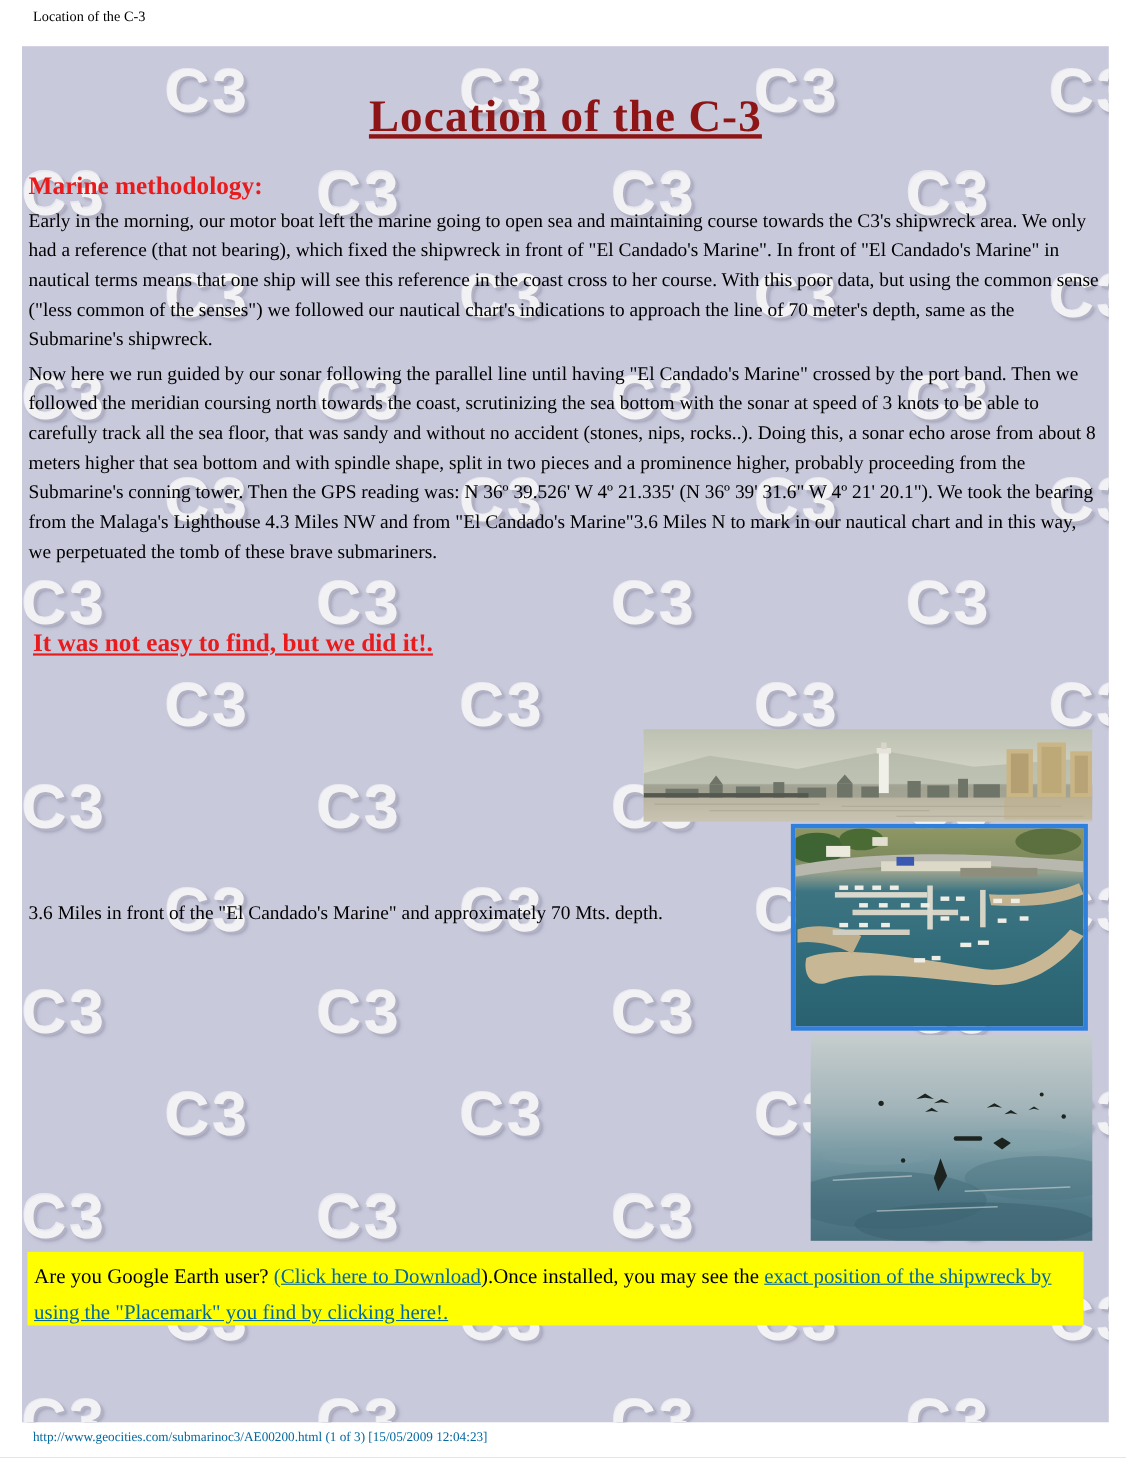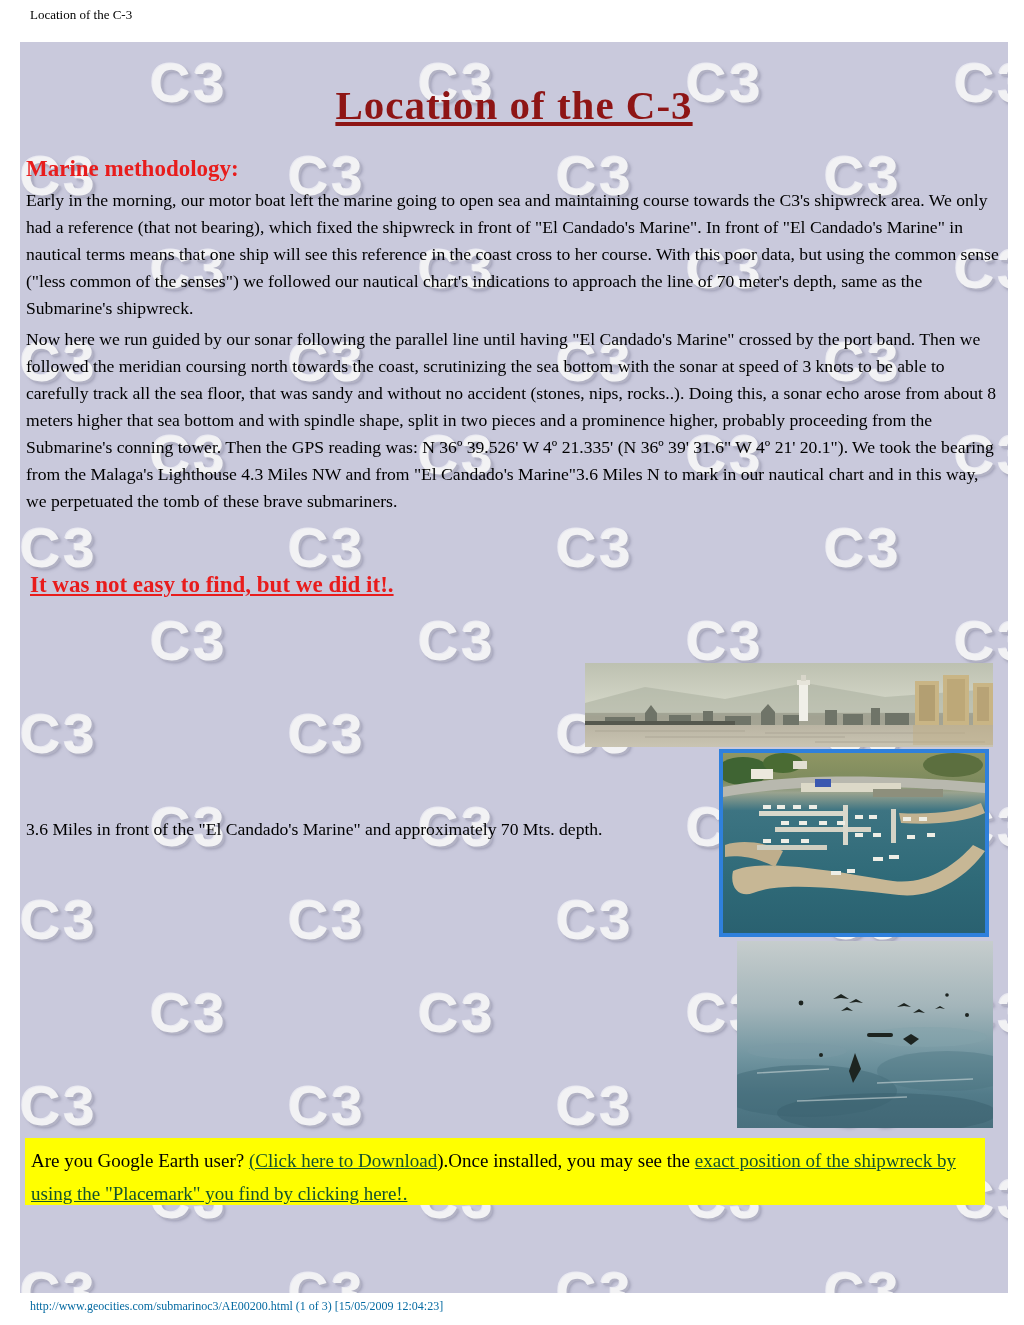--- a/index.html
+++ b/index.html
@@ -60,21 +60,21 @@
   .photo3{
     left:717px;top:899px;width:256px;height:187px;
     background:linear-gradient(180deg,#c6cdcd 0%,#a3b5ba 35%,#7195a0 62%,#527b89 82%,#49707e 100%);
   }
 
   .banner{
     position:absolute;left:5px;top:1096px;width:948px;height:61px;
     background:#ffff00;padding:6px 6px 0 6px;
     font-size:19px;line-height:33px;color:#000;
   }
-  .banner a{color:#14532d;text-decoration:underline;}
+  .banner a{color:#0369a1;text-decoration:underline;}
 </style>
 </head>
 <body>
 
 <div class="print-header">Location of the C-3</div>
 
 <div class="page">
   <div class="wm-layer">
       <span class="wm" style="left: 130px; top: 13px;">C3</span>
       <span class="wm" style="left: 398px; top: 13px;">C3</span>

